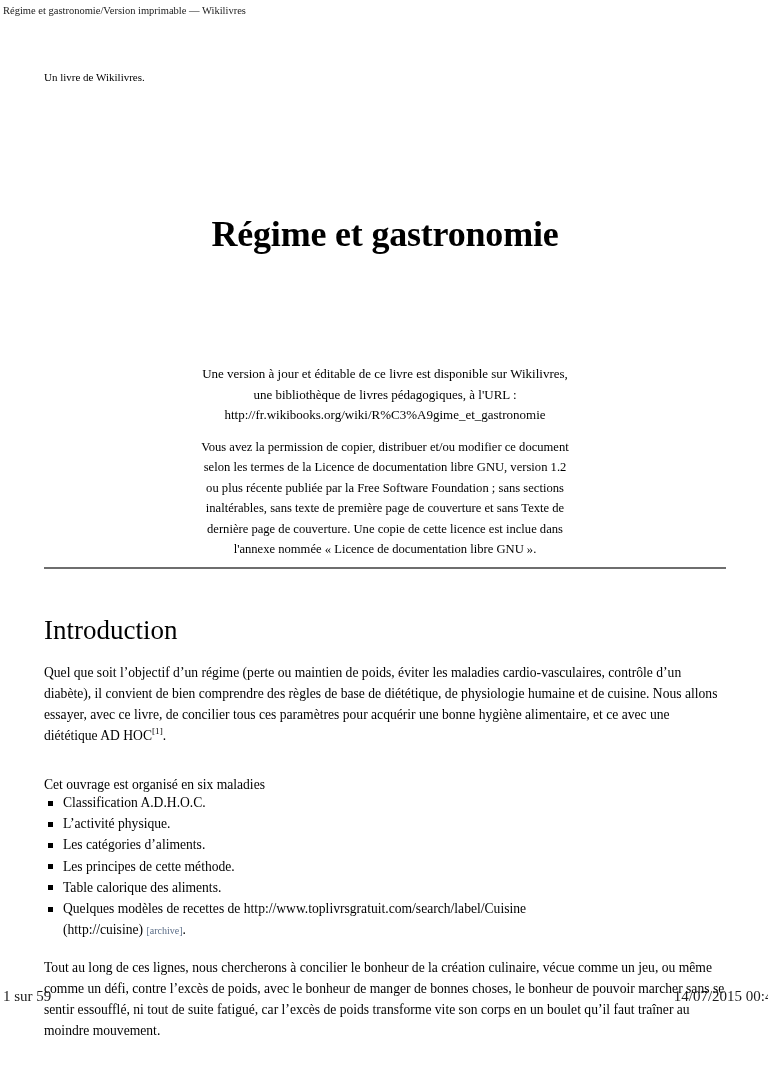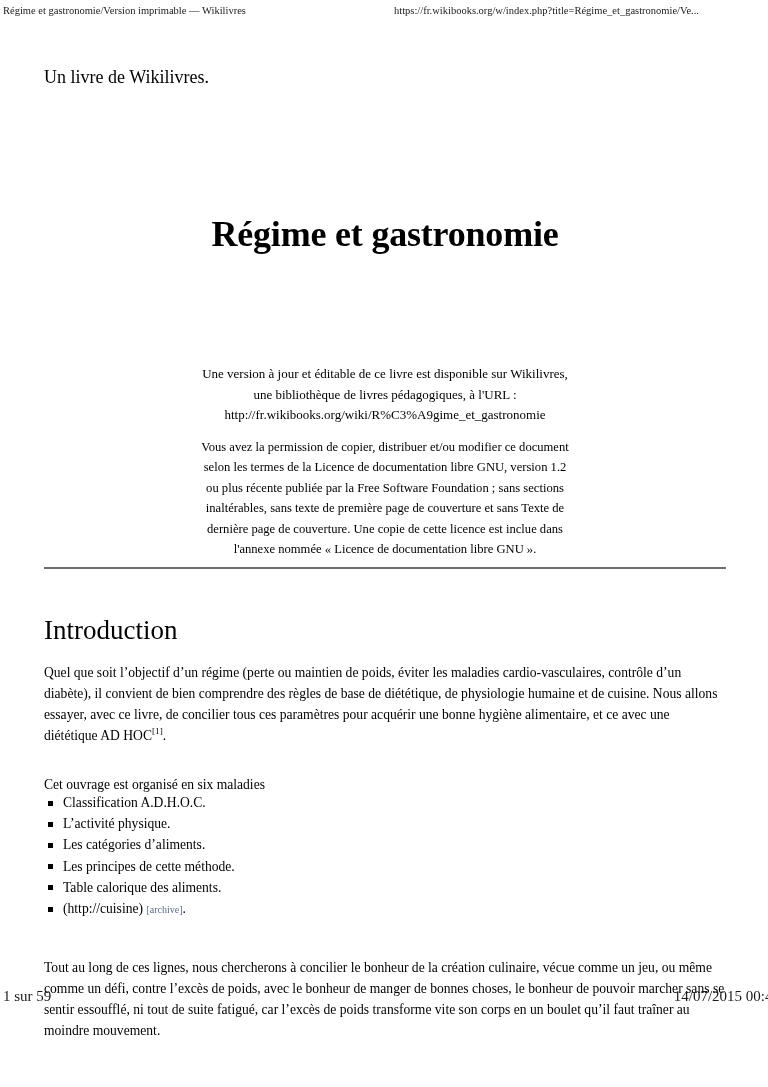--- a/index.html
+++ b/index.html
@@ -51,21 +51,21 @@
     position: absolute;
     left: 44px;
     top: 0;
     width: 682px;
   }
 
   .byline {
     position: absolute;
     left: 0;
     top: 68px;
-    font-size: 18px;
+    font-size: 11px;
     line-height: 18px;
   }
 
   .doc-title {
     position: absolute;
     left: 0;
     top: 181px;
     width: 682px;
     text-align: center;
     font-size: 36px;
@@ -186,21 +186,20 @@
     top: 0;
   }
 </style>
 </head>
 <body>
 
 <div class="page">
 
   <div class="runhead">
     <span class="runhead-left">Régime et gastronomie/Version imprimable — Wikilivres</span>
-    <span class="runhead-right">https://fr.wikibooks.org/w/index.php?title=Régime_et_gastronomie/Ve...</span>
   </div>
 
   <div class="content">
 
     <div class="byline">Un livre de Wikilivres.</div>
 
     <h1 class="doc-title">Régime et gastronomie</h1>
 
     <div class="block-center avail">
       <div>Une version à jour et éditable de ce livre est disponible sur Wikilivres,</div>
@@ -243,20 +242,21 @@
       <li>
         <span class="bullet"></span>
         <span>Les principes de cette méthode.</span>
       </li>
       <li>
         <span class="bullet"></span>
         <span>Table calorique des aliments.</span>
       </li>
       <li>
         <span class="bullet"></span>
+        <span>Quelques modèles de recettes de http://www.toplivrsgratuit.com/search/label/Cuisine</span>
         <span class="sub"><span>(http://cuisine) </span><span class="archive-link">[archive]</span><span>.</span></span>
       </li>
     </ul>
 
     <p class="para para-final">Tout au long de ces lignes, nous chercherons à concilier le bonheur de la création culinaire, vécue comme un jeu, ou même comme un défi, contre l’excès de poids, avec le bonheur de manger de bonnes choses, le bonheur de pouvoir marcher sans se sentir essoufflé, ni tout de suite fatigué, car l’excès de poids transforme vite son corps en un boulet qu’il faut traîner au moindre mouvement.</p>
 
   </div>
 
   <div class="runfoot">
     <span class="runfoot-left">1 sur 59</span>

